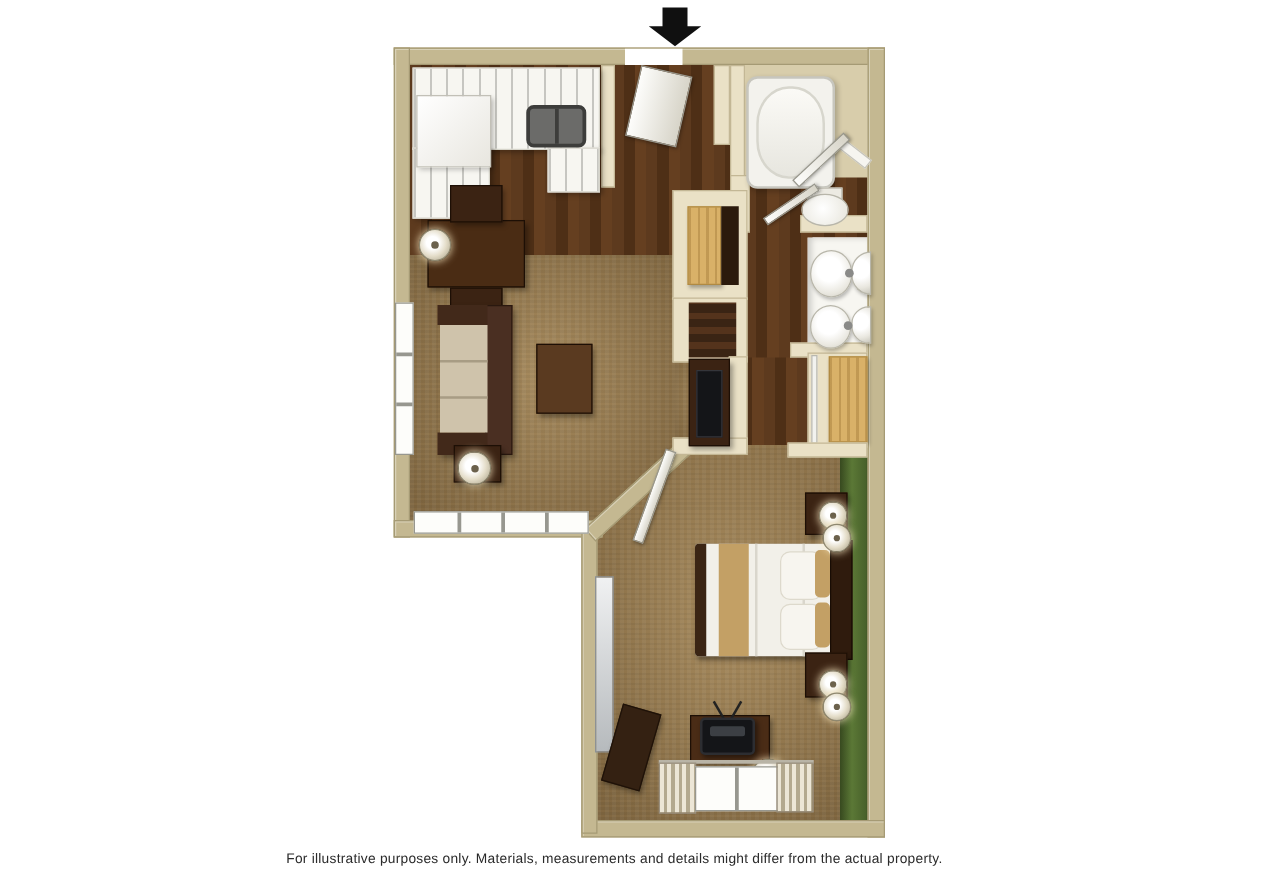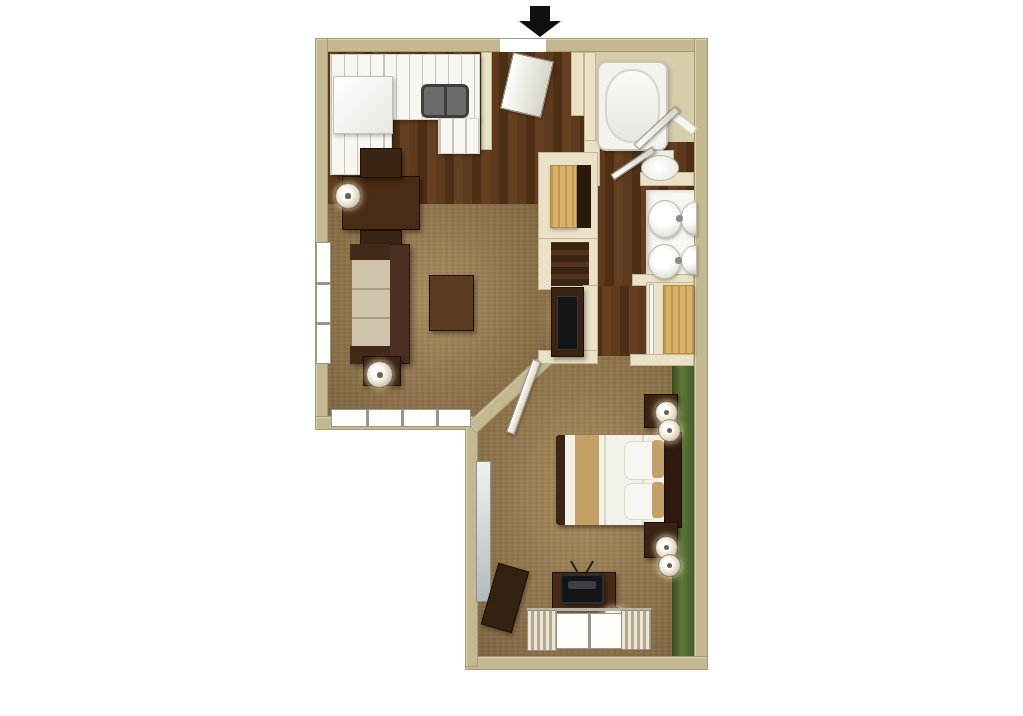--- a/index.html
+++ b/index.html
@@ -195,13 +195,14 @@
     <div class="abs" style="left:527px;top:608px;width:124px;height:3px;background:#b9b4a6;"></div>
     <div class="abs curtain" style="left:527px;top:610px;width:30px;height:41px;"></div>
     <div class="abs window" style="left:556px;top:613px;width:67px;height:36px;">
       <div class="mull" style="left:31px;top:0;width:3px;height:34px;"></div>
     </div>
     <div class="abs curtain" style="left:621px;top:610px;width:30px;height:40px;"></div>
     <div class="abs mirror" style="left:476px;top:461px;width:15px;height:141px;"></div>
     <div class="abs" style="left:489px;top:566px;width:30px;height:62px;background:#342112;border:1px solid #1f1208;transform:rotate(16deg);box-shadow:2px 2px 4px rgba(0,0,0,.35);"></div>
   </div>
 
+  <div class="caption">For illustrative purposes only.  Materials, measurements and details might differ from the actual property.</div>
 </div>
 
 </body></html>

